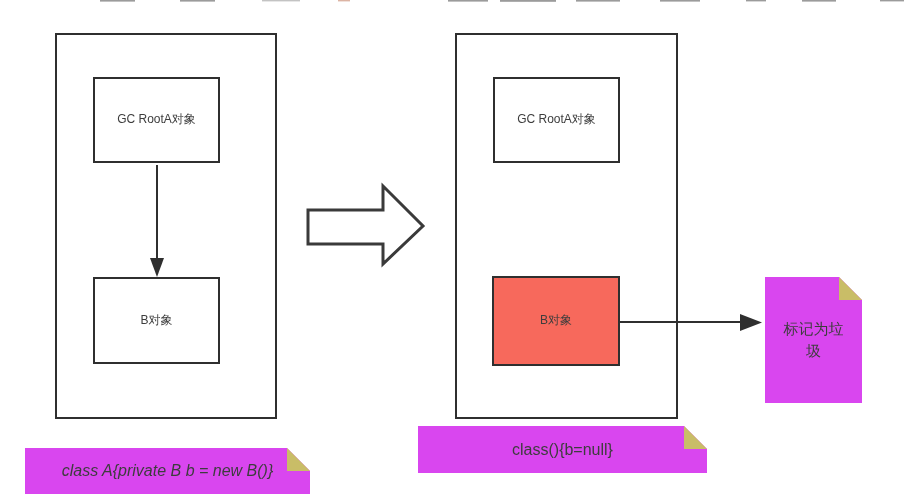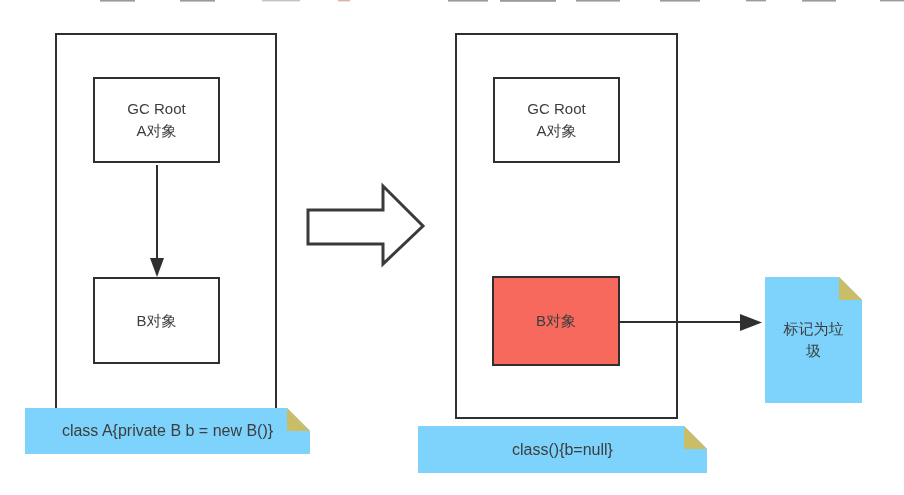--- a/index.html
+++ b/index.html
@@ -5,28 +5,28 @@
   html,body{margin:0;padding:0;background:#ffffff;}
   .canvas{
     position:relative;width:904px;height:495px;background:#ffffff;overflow:hidden;
     font-family:"Liberation Sans","DejaVu Sans",sans-serif;color:#3d3d3d;
   }
   .container-rect{
     position:absolute;border:2px solid #2f2f2f;background:#ffffff;box-sizing:border-box;
   }
   .node-box{
     position:absolute;border:2px solid #2f2f2f;background:#ffffff;box-sizing:border-box;
-    display:flex;flex-direction:column;align-items:center;justify-content:center;
-    font-size:15px;line-height:1.45;text-align:center;color:#3d3d3d;
+    display:flex;flex-direction:row;align-items:center;justify-content:center;
+    font-size:12px;line-height:1.45;text-align:center;color:#3d3d3d;
   }
   .node-box.garbage{background:#f7695c;}
   .svg-overlay{position:absolute;left:0;top:0;width:904px;height:495px;pointer-events:none;}
   .sticky-note{position:absolute;box-sizing:border-box;}
   .sticky-body{
-    position:absolute;left:0;top:0;width:100%;height:100%;background:#7dd3fc;
+    position:absolute;left:0;top:0;width:100%;height:100%;background:#d946ef;
     clip-path:polygon(0 0, calc(100% - 23px) 0, 100% 23px, 100% 100%, 0 100%);
     display:flex;align-items:center;justify-content:center;text-align:center;
     font-size:16px;color:#3d3d3d;
   }
   .sticky-fold{
     position:absolute;top:0;right:0;width:23px;height:23px;background:#c9bd67;
     clip-path:polygon(0 0, 100% 100%, 0 100%);
   }
   .sticky-note.tall .sticky-body{font-size:15px;line-height:1.5;}
   .garbage-text{display:inline-block;width:64px;}
@@ -88,21 +88,21 @@
     </g>
   </svg>
 
   <div class="sticky-note tall" style="left:765px;top:277px;width:97px;height:126px;">
     <div class="sticky-body">
       <span class="garbage-text">标记为垃圾</span>
     </div>
     <div class="sticky-fold"></div>
   </div>
 
-  <div class="sticky-note" style="left:25px;top:408px;width:285px;height:46px;">
+  <div class="sticky-note" style="left:25px;top:448px;width:285px;height:46px;font-style:italic;">
     <div class="sticky-body">
       <span>class A{private B b = new B()}</span>
     </div>
     <div class="sticky-fold"></div>
   </div>
 
   <div class="sticky-note" style="left:418px;top:426px;width:289px;height:47px;">
     <div class="sticky-body">
       <span>class(){b=null}</span>
     </div>

